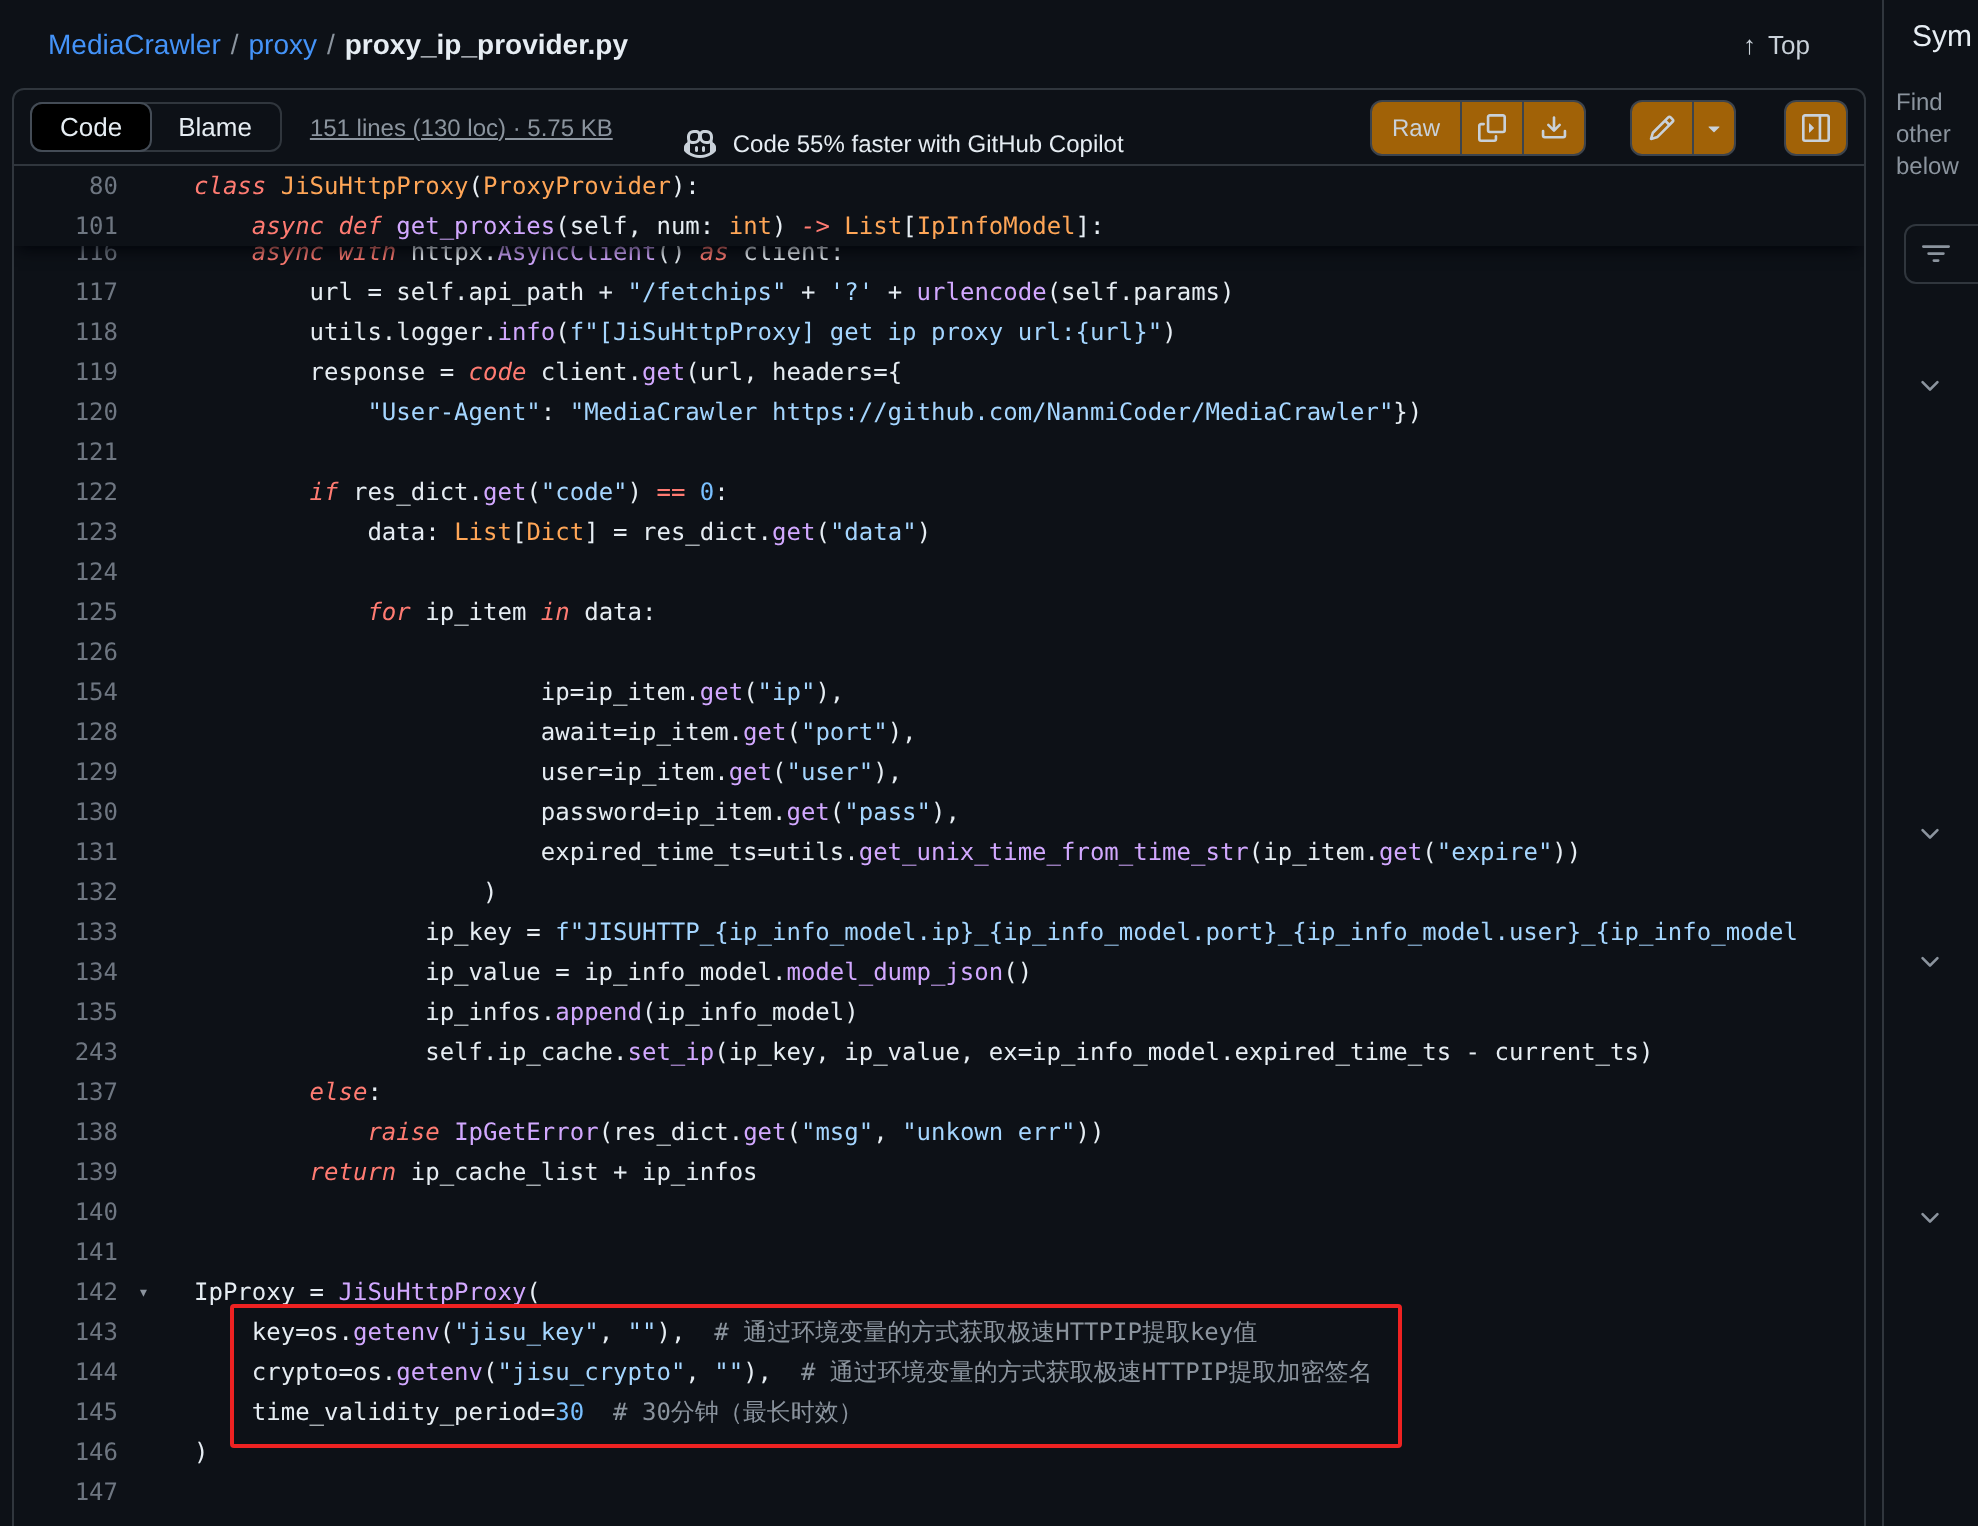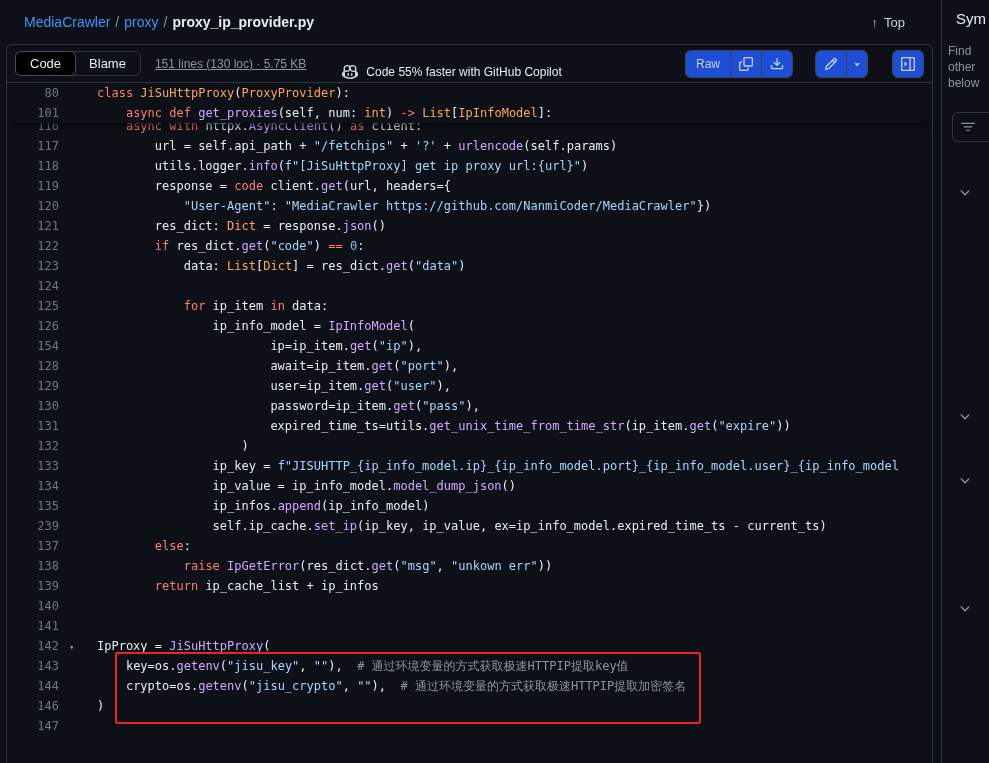--- a/index.html
+++ b/index.html
@@ -22,36 +22,36 @@
   .toolbar{height:38px;flex:0 0 38px;display:flex;align-items:center;gap:14px;padding:0 8px;border-bottom:1px solid #30363d;box-sizing:border-box;}
   .seg-control{display:flex;align-items:center;border:1px solid #30363d;border-radius:6px;background:#0d1117;}
   .seg{font-size:13px;padding:4px 14px;color:#e6edf3;background:transparent;border:0;cursor:pointer;font-family:inherit;border-radius:6px;}
   .seg.active{background:#000000;border:1px solid #444c56;margin:-1px;}
   .meta{font-size:12px;color:#8b949e;white-space:nowrap;text-decoration:underline;}
   .copilot{display:flex;align-items:center;gap:8px;font-size:12px;color:#e6edf3;margin-left:22px;cursor:pointer;white-space:nowrap;margin-top:16px;}
   .copilot svg{color:#c9d1d9;}
   .spacer{flex:1;}
   .btn-group{display:flex;}
   .btn-group + .btn-group{margin-left:8px;}
-  .btn{height:28px;background:#1d4ed8;border:1px solid #3d444d;color:#c9d1d9;font-size:12px;padding:0 10px;display:flex;align-items:center;justify-content:center;cursor:pointer;font-family:inherit;box-sizing:border-box;}
+  .btn{height:28px;background:#a16207;border:1px solid #3d444d;color:#c9d1d9;font-size:12px;padding:0 10px;display:flex;align-items:center;justify-content:center;cursor:pointer;font-family:inherit;box-sizing:border-box;}
   .btn-group .btn + .btn{margin-left:-1px;}
   .btn-group .btn:first-child{border-radius:6px 0 0 6px;}
   .btn-group .btn:last-child{border-radius:0 6px 6px 0;}
   .btn-group .btn:only-child{border-radius:6px;}
   .btn.icon{width:32px;padding:0;}
   .btn.caret-w{width:22px;padding:0;}
   .btn.solo{border-radius:6px;margin-left:10px;}
   
   .code-area{position:relative;flex:1;overflow:hidden;}
   .code-lines{padding-top:33px;}
   .row{position:relative;display:flex;height:20px;font:12px/20px "DejaVu Sans Mono",monospace;white-space:pre;}
   .ln{flex:0 0 52px;text-align:right;color:#6e7681;cursor:pointer;user-select:none;}
   .code-cell{padding-left:38px;}
   .caret{position:absolute;left:62px;top:1px;font-size:9px;color:#8b949e;cursor:pointer;line-height:20px;}
-  .tok-kw{color:#ff7b72;}
+  .tok-kw{color:#ff7b72;font-style:italic;}
   .tok-str{color:#a5d6ff;}
   .tok-fn{color:#d2a8ff;}
   .tok-typ{color:#ffa657;}
   .tok-num{color:#79c0ff;}
   .tok-com{color:#8b949e;}
   .tok-pln{color:#e6edf3;}
   .sticky{position:absolute;top:0;left:0;right:0;height:40px;background:#0d1117;box-shadow:0 4px 7px -2px rgba(1,4,9,0.85);}
   .red-box{position:absolute;left:108px;top:569px;width:582px;height:68px;border:2px solid #ee2222;border-radius:2px;pointer-events:none;}
   
   .sidebar{position:absolute;top:0;right:0;bottom:0;width:47px;border-left:1px solid #30363d;background:#0d1117;}
@@ -140,44 +140,45 @@
         </button>
       </div>
 
       <div class="code-area">
         <div class="code-lines">
             <div class="row"><span class="ln">116</span><span class="code-cell">    <span class="tok-kw">async with </span><span class="tok-pln">httpx.</span><span class="tok-fn">AsyncClient</span><span class="tok-pln">() </span><span class="tok-kw">as</span><span class="tok-pln"> client:</span></span></div>
             <div class="row"><span class="ln">117</span><span class="code-cell">        <span class="tok-pln">url = self.api_path + </span><span class="tok-str">"/fetchips"</span><span class="tok-pln"> + </span><span class="tok-str">'?'</span><span class="tok-pln"> + </span><span class="tok-fn">urlencode</span><span class="tok-pln">(self.params)</span></span></div>
             <div class="row"><span class="ln">118</span><span class="code-cell">        <span class="tok-pln">utils.logger.</span><span class="tok-fn">info</span><span class="tok-pln">(</span><span class="tok-str">f"[JiSuHttpProxy] get ip proxy url:{url}"</span><span class="tok-pln">)</span></span></div>
             <div class="row"><span class="ln">119</span><span class="code-cell">        <span class="tok-pln">response = </span><span class="tok-kw">code</span><span class="tok-pln"> client.</span><span class="tok-fn">get</span><span class="tok-pln">(url, headers={</span></span></div>
             <div class="row"><span class="ln">120</span><span class="code-cell">            <span class="tok-str">"User-Agent"</span><span class="tok-pln">: </span><span class="tok-str">"MediaCrawler https://github.com/NanmiCoder/MediaCrawler"</span><span class="tok-pln">})</span></span></div>
-            <div class="row"><span class="ln">121</span><span class="code-cell">        <span class="tok-pln">res_dict: </span><span class="tok-typ">Dict</span><span class="tok-pln"> = response.</span><span class="tok-fn">json</span><span class="tok-pln">()</span></span></div>
+            <div class="row"><span class="ln">121</span></div>
             <div class="row"><span class="ln">122</span><span class="code-cell">        <span class="tok-kw">if</span><span class="tok-pln"> res_dict.</span><span class="tok-fn">get</span><span class="tok-pln">(</span><span class="tok-str">"code"</span><span class="tok-pln">) </span><span class="tok-kw">==</span><span class="tok-pln"> </span><span class="tok-num">0</span><span class="tok-pln">:</span></span></div>
             <div class="row"><span class="ln">123</span><span class="code-cell">            <span class="tok-pln">data: </span><span class="tok-typ">List</span><span class="tok-pln">[</span><span class="tok-typ">Dict</span><span class="tok-pln">] = res_dict.</span><span class="tok-fn">get</span><span class="tok-pln">(</span><span class="tok-str">"data"</span><span class="tok-pln">)</span></span></div>
             <div class="row"><span class="ln">124</span></div>
             <div class="row"><span class="ln">125</span><span class="code-cell">            <span class="tok-kw">for</span><span class="tok-pln"> ip_item </span><span class="tok-kw">in</span><span class="tok-pln"> data:</span></span></div>
-            <div class="row"><span class="ln">126</span><span class="code-cell">                <span class="tok-pln">ip_info_model = </span><span class="tok-fn">IpInfoModel</span><span class="tok-pln">(</span></span></div>
+            <div class="row"><span class="ln">126</span></div>
             <div class="row"><span class="ln">154</span><span class="code-cell">                        <span class="tok-pln">ip=ip_item.</span><span class="tok-fn">get</span><span class="tok-pln">(</span><span class="tok-str">"ip"</span><span class="tok-pln">),</span></span></div>
             <div class="row"><span class="ln">128</span><span class="code-cell">                        <span class="tok-pln">await=ip_item.</span><span class="tok-fn">get</span><span class="tok-pln">(</span><span class="tok-str">"port"</span><span class="tok-pln">),</span></span></div>
             <div class="row"><span class="ln">129</span><span class="code-cell">                        <span class="tok-pln">user=ip_item.</span><span class="tok-fn">get</span><span class="tok-pln">(</span><span class="tok-str">"user"</span><span class="tok-pln">),</span></span></div>
             <div class="row"><span class="ln">130</span><span class="code-cell">                        <span class="tok-pln">password=ip_item.</span><span class="tok-fn">get</span><span class="tok-pln">(</span><span class="tok-str">"pass"</span><span class="tok-pln">),</span></span></div>
             <div class="row"><span class="ln">131</span><span class="code-cell">                        <span class="tok-pln">expired_time_ts=utils.</span><span class="tok-fn">get_unix_time_from_time_str</span><span class="tok-pln">(ip_item.</span><span class="tok-fn">get</span><span class="tok-pln">(</span><span class="tok-str">"expire"</span><span class="tok-pln">))</span></span></div>
             <div class="row"><span class="ln">132</span><span class="code-cell">                    <span class="tok-pln">)</span></span></div>
             <div class="row"><span class="ln">133</span><span class="code-cell">                <span class="tok-pln">ip_key = </span><span class="tok-str">f"JISUHTTP_{ip_info_model.ip}_{ip_info_model.port}_{ip_info_model.user}_{ip_info_model</span></span></div>
             <div class="row"><span class="ln">134</span><span class="code-cell">                <span class="tok-pln">ip_value = ip_info_model.</span><span class="tok-fn">model_dump_json</span><span class="tok-pln">()</span></span></div>
             <div class="row"><span class="ln">135</span><span class="code-cell">                <span class="tok-pln">ip_infos.</span><span class="tok-fn">append</span><span class="tok-pln">(ip_info_model)</span></span></div>
-            <div class="row"><span class="ln">239</span><span class="code-cell">                <span class="tok-pln">self.ip_cache.</span><span class="tok-fn">set_ip</span><span class="tok-pln">(ip_key, ip_value, ex=ip_info_model.expired_time_ts - current_ts)</span></span></div>
+            <div class="row"><span class="ln">243</span><span class="code-cell">                <span class="tok-pln">self.ip_cache.</span><span class="tok-fn">set_ip</span><span class="tok-pln">(ip_key, ip_value, ex=ip_info_model.expired_time_ts - current_ts)</span></span></div>
             <div class="row"><span class="ln">137</span><span class="code-cell">        <span class="tok-kw">else</span><span class="tok-pln">:</span></span></div>
             <div class="row"><span class="ln">138</span><span class="code-cell">            <span class="tok-kw">raise</span><span class="tok-pln"> </span><span class="tok-fn">IpGetError</span><span class="tok-pln">(res_dict.</span><span class="tok-fn">get</span><span class="tok-pln">(</span><span class="tok-str">"msg"</span><span class="tok-pln">, </span><span class="tok-str">"unkown err"</span><span class="tok-pln">))</span></span></div>
             <div class="row"><span class="ln">139</span><span class="code-cell">        <span class="tok-kw">return</span><span class="tok-pln"> ip_cache_list + ip_infos</span></span></div>
             <div class="row"><span class="ln">140</span><span class="code-cell"></span></div>
             <div class="row"><span class="ln">141</span><span class="code-cell"></span></div>
             <div class="row"><span class="ln">142</span><span class="caret">▾</span><span class="code-cell"><span class="tok-pln">IpProxy = </span><span class="tok-fn">JiSuHttpProxy</span><span class="tok-pln">(</span></span></div>
             <div class="row"><span class="ln">143</span><span class="code-cell">    <span class="tok-pln">key=os.</span><span class="tok-fn">getenv</span><span class="tok-pln">(</span><span class="tok-str">"jisu_key"</span><span class="tok-pln">, </span><span class="tok-str">""</span><span class="tok-pln">),  </span><span class="tok-com"># 通过环境变量的方式获取极速HTTPIP提取key值</span></span></div>
             <div class="row"><span class="ln">144</span><span class="code-cell">    <span class="tok-pln">crypto=os.</span><span class="tok-fn">getenv</span><span class="tok-pln">(</span><span class="tok-str">"jisu_crypto"</span><span class="tok-pln">, </span><span class="tok-str">""</span><span class="tok-pln">),  </span><span class="tok-com"># 通过环境变量的方式获取极速HTTPIP提取加密签名</span></span></div>
+            <div class="row"><span class="ln">145</span><span class="code-cell">    <span class="tok-pln">time_validity_period=</span><span class="tok-num">30</span><span class="tok-pln">  </span><span class="tok-com"># 30分钟（最长时效）</span></span></div>
             <div class="row"><span class="ln">146</span><span class="code-cell"><span class="tok-pln">)</span></span></div>
             <div class="row"><span class="ln">147</span><span class="code-cell"></span></div>
           </div>
         <div class="sticky">
             <div class="row"><span class="ln">80</span><span class="code-cell"><span class="tok-kw">class </span><span class="tok-typ">JiSuHttpProxy</span><span class="tok-pln">(</span><span class="tok-typ">ProxyProvider</span><span class="tok-pln">):</span></span></div>
             <div class="row"><span class="ln">101</span><span class="code-cell">    <span class="tok-kw">async def </span><span class="tok-fn">get_proxies</span><span class="tok-pln">(self, num: </span><span class="tok-typ">int</span><span class="tok-pln">) </span><span class="tok-kw">-&gt;</span><span class="tok-pln"> </span><span class="tok-typ">List</span><span class="tok-pln">[</span><span class="tok-typ">IpInfoModel</span><span class="tok-pln">]:</span></span></div>
           </div>
         <div class="red-box"></div>
       </div>
 

